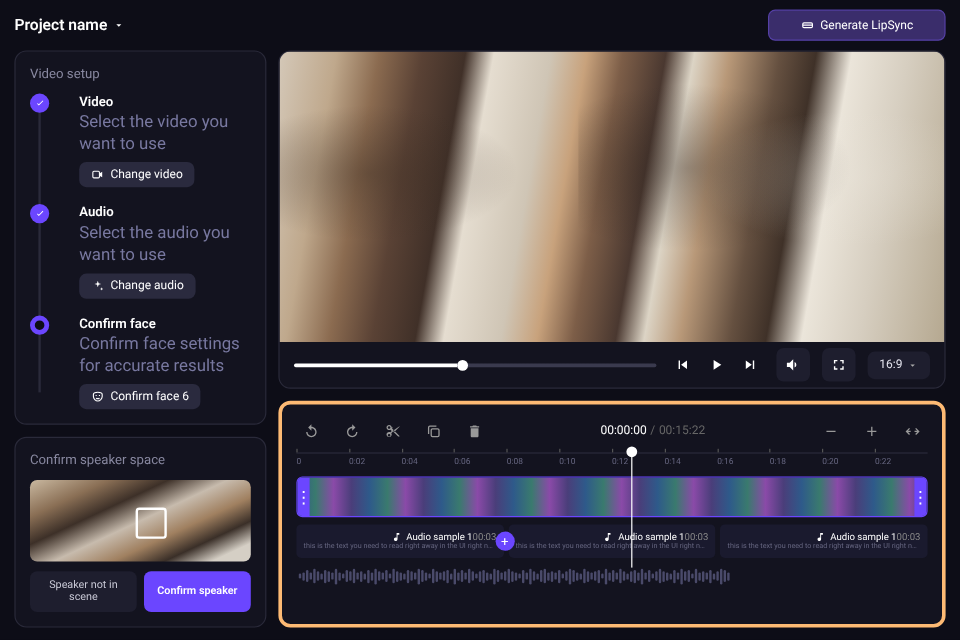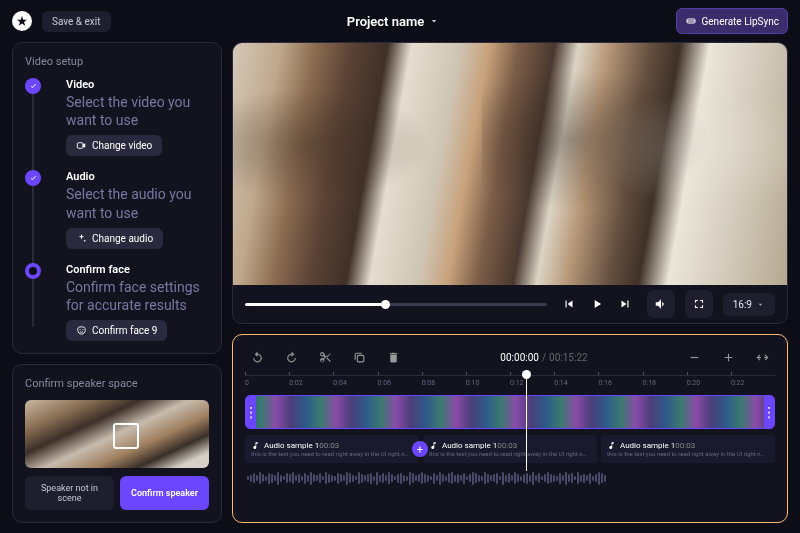--- a/index.html
+++ b/index.html
@@ -8,21 +8,21 @@
 .topbar{display:flex;align-items:center;justify-content:space-between;padding:8px 12px;height:42px}
 .topbar-left{display:flex;align-items:center;gap:10px}
 .logo{width:20px;height:20px;border-radius:50%;background:#fff;display:flex;align-items:center;justify-content:center}
 .logo svg{width:12px;height:12px}
 .save-exit{background:#1e1e2e;border:none;color:#c8c8d5;font-size:10px;padding:5px 10px;border-radius:6px;cursor:pointer}
 .proj-name{display:flex;align-items:center;gap:5px;font-size:13px;font-weight:600;color:#fff}
 .topbar-right{display:flex;align-items:center;gap:10px}
 .tutorial{display:flex;align-items:center;gap:6px;background:#1a1428;padding:5px 10px;border-radius:14px;font-size:10px}
 .toggle{width:24px;height:14px;background:#6b46ff;border-radius:8px;position:relative;cursor:pointer}
 .toggle::after{content:"";position:absolute;width:10px;height:10px;background:#fff;border-radius:50%;top:2px;right:2px}
-.gen-btn{background:#3a2d6b;border:1px solid #5540a5;color:#fff;font-size:10px;padding:6px 8px;border-radius:6px;cursor:pointer;display:flex;align-items:center;gap:5px}
+.gen-btn{background:#3a2d6b;border:1px solid #5540a5;color:#fff;font-size:10px;padding:6px 26px;border-radius:6px;cursor:pointer;display:flex;align-items:center;gap:5px}
 .body{display:flex;gap:10px;padding:0 12px 10px;flex:1;min-height:0}
 .left{width:210px;display:flex;flex-direction:column;gap:10px;min-height:0}
 .panel{background:#13131f;border:1px solid #2a2a3a;border-radius:10px;padding:12px}
 .panel-title{font-size:11px;color:#8888a0;margin-bottom:10px}
 .steps{display:flex;flex-direction:column;gap:14px;position:relative}
 .steps::before{content:"";position:absolute;left:7px;top:14px;bottom:14px;width:2px;background:#2a2a3a;z-index:0}
 .step{position:relative;z-index:1;display:flex;gap:25px}
 .step-ind{width:16px;height:16px;border-radius:50%;flex:none;display:flex;align-items:center;justify-content:center}
 .step-ind.done{background:#6b46ff}
 .step-ind.active{background:#0d0d17;border:4px solid #6b46ff}
@@ -41,57 +41,49 @@
 .video{height:242px;background:linear-gradient(100deg,#d4c8b8 0%,#bfa88c 8%,#8b6b50 14%,#5a4235 20%,#403028 26%,#e5ddd0 30%,#cfc5b5 38%,#c8a27c 43%,#7d5e48 48%,#4a3830 54%,#dcd4c5 58%,#b89878 63%,#655040 70%,#3f3128 75%,#ebe5da 80%,#d6cec0 88%,#b5a890 100%);position:relative}
 .video::before{content:"";position:absolute;left:0;top:15%;width:45%;height:60%;background:radial-gradient(ellipse at 30% 45%,rgba(60,45,35,0.4) 0%,transparent 50%)}
 .video::after{content:"";position:absolute;right:0;top:10%;width:55%;height:75%;background:radial-gradient(ellipse at 30% 40%,rgba(40,30,25,0.35) 0%,transparent 45%),radial-gradient(ellipse at 75% 45%,rgba(235,230,220,0.3) 0%,transparent 40%)}
 .ctrls{height:38px;display:flex;align-items:center;padding:0 12px;gap:10px}
 .scrub{flex:1;height:3px;background:linear-gradient(90deg,#fff 0%,#fff 45%,#3a3a4e 45%,#3a3a4e 100%);border-radius:2px;position:relative;cursor:pointer}
 .scrub::after{content:"";position:absolute;left:45%;top:-3px;width:9px;height:9px;background:#fff;border-radius:50%}
 .play-ctrls{display:flex;gap:4px;color:#fff}
 .icon-btn{width:24px;height:24px;display:flex;align-items:center;justify-content:center;cursor:pointer;border-radius:5px}
 .sq-btn{width:28px;height:28px;background:#1e1e2e;border-radius:6px;display:flex;align-items:center;justify-content:center;cursor:pointer}
 .ratio{background:#1e1e2e;border-radius:6px;padding:6px 10px;font-size:10px;cursor:pointer;display:flex;align-items:center;gap:4px}
-.timeline{background:#13131f;border:1px solid #fdba74;border-radius:10px;padding:10px 12px;flex:1;display:flex;flex-direction:column;gap:6px;min-height:0}
+.timeline{background:#13131f;border:3px solid #fdba74;border-radius:10px;padding:10px 12px;flex:1;display:flex;flex-direction:column;gap:6px;min-height:0}
 .tl-tb{display:flex;align-items:center;justify-content:space-between;font-size:10px;color:#999}
 .tl-left{display:flex;gap:10px}
 .tl-time{display:flex;gap:3px}
 .tl-right{display:flex;gap:10px}
 .ruler{display:flex;height:14px;position:relative;border-top:1px solid #2a2a3a}
 .tick{flex:1;text-align:left;font-size:7px;color:#666680;position:relative;padding-top:3px}
 .tick::before{content:"";position:absolute;left:0;top:-4px;width:1px;height:3px;background:#555}
 .playhead{position:absolute;left:53%;top:0;width:1px;height:96px;background:#fff;z-index:5}
 .playhead::before{content:"";position:absolute;left:-4px;top:-5px;width:9px;height:9px;background:#fff;border-radius:50%}
 .track-v{height:34px;border-radius:5px;background:repeating-linear-gradient(90deg,#2e5a8a 0px,#3a7a6e 15px,#8a4aa8 30px,#4a3e7a 45px,#2e5a8a 60px);border:1px solid #6b46ff;position:relative;overflow:hidden}
 .track-v::before,.track-v::after{content:"⋮";position:absolute;top:50%;transform:translateY(-50%);color:#fff;background:#6b46ff;width:10px;height:100%;display:flex;align-items:center;justify-content:center;font-size:14px}
 .track-v::before{left:0}.track-v::after{right:0}
 .track-a{display:flex;gap:4px;height:28px;position:relative}
 .clip{flex:1;background:#1a1a2e;border-radius:4px;padding:3px 6px;display:flex;flex-direction:column;justify-content:center;overflow:hidden}
-.clip-hd{display:flex;align-items:center;justify-content:flex-start;font-size:8px;color:#fff}
+.clip-hd{display:flex;align-items:center;justify-content:flex-end;font-size:8px;color:#fff}
 .clip-hd-l{display:flex;align-items:center;gap:4px}
 .clip-sub{font-size:6px;color:#666680;white-space:nowrap;overflow:hidden}
 .add-clip{position:absolute;left:33%;top:50%;transform:translate(-50%,-50%);width:16px;height:16px;background:#6b46ff;border-radius:50%;display:flex;align-items:center;justify-content:center;color:#fff;z-index:3;cursor:pointer;font-size:11px}
 .wave{height:18px;display:flex;align-items:center;gap:1px;padding:0 2px}
 .wave span{width:2px;background:#4a4a6a;border-radius:1px}
 .ruler-wrap{position:relative}
 svg{display:block}
 </style>
 </head>
 <body>
 
 <div class="app">
 <div class="topbar">
-  <div class="topbar-left">
-    <div class="logo">
-          <svg viewBox="0 0 24 24">
-            <path fill="#0d0d17" d="M12 2l2.5 7.5H22l-6 4.5 2.5 7.5L12 17l-6.5 4.5L8 14l-6-4.5h7.5z"></path>
-          </svg>
-        </div>
-    <button class="save-exit">Save &amp; exit</button>
-  </div>
   <div class="proj-name">
     <span>Project name</span>
     <svg width="10" height="10" viewBox="0 0 24 24">
           <path fill="#fff" d="M7 10l5 5 5-5z"></path>
         </svg>
   </div>
   <div class="topbar-right">
     <button class="gen-btn">
       <svg width="12" height="12" viewBox="0 0 24 24">
             <rect x="4" y="8" width="16" height="8" rx="2" fill="none" stroke="#fff" stroke-width="2"></rect>
@@ -144,21 +136,21 @@
       </div>
       <div class="step">
         <div class="step-ind active"></div>
         <div class="step-body">
           <div class="step-title">Confirm face</div>
           <div class="step-desc">Confirm face settings for accurate results</div>
           <button class="pill">
             <svg width="11" height="11" viewBox="0 0 24 24">
                     <path fill="none" stroke="#fff" stroke-width="2" d="M4 8c0-2 2-4 8-4s8 2 8 4v4c0 4-4 8-8 8s-8-4-8-8z M8 10h2 M14 10h2 M9 15c1 1 5 1 6 0"></path>
                   </svg>
-            <span>Confirm face 9</span>
+            <span>Confirm face 6</span>
           </button>
         </div>
       </div>
     </div>
   </div>
 
   <div class="panel sp-panel">
     <div class="panel-title">Confirm speaker space</div>
     <div class="sp-img"></div>
     <div class="sp-btns">

